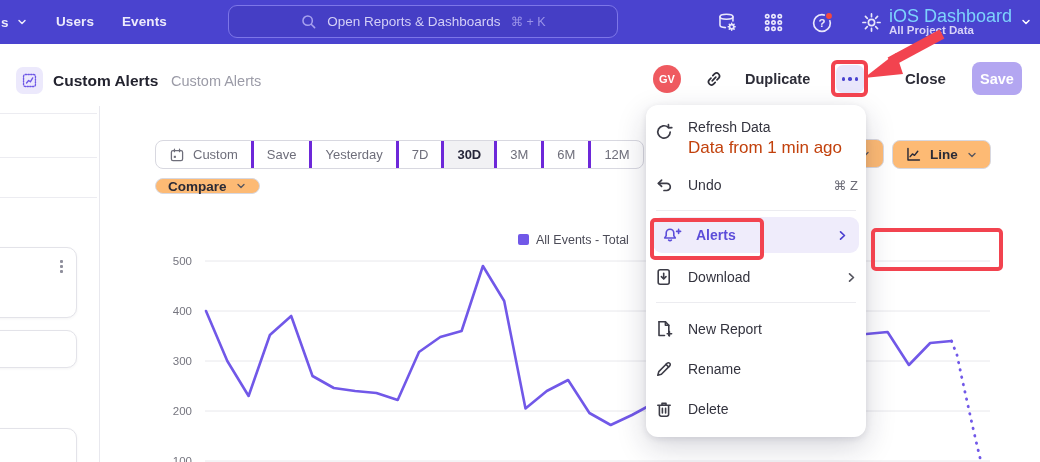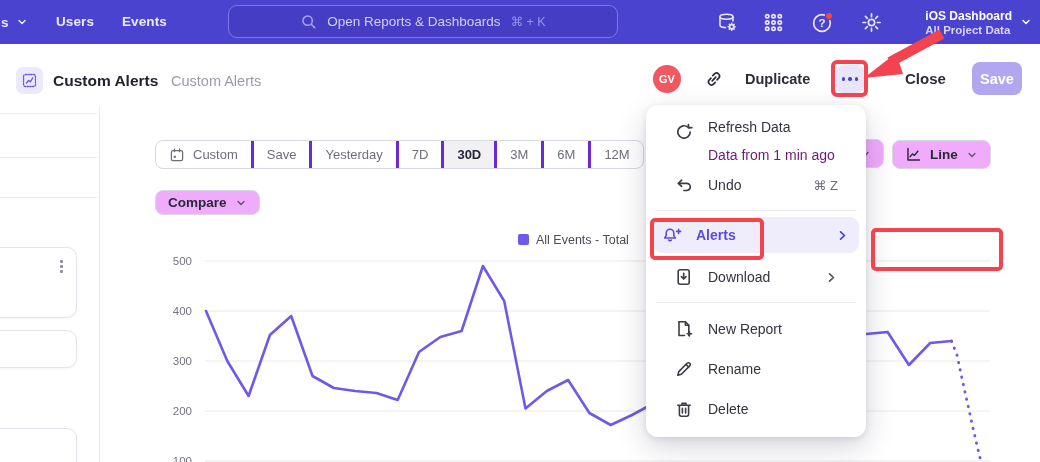--- a/index.html
+++ b/index.html
@@ -12,21 +12,21 @@
   .nav-item { color:#eceafb; font-size:13.5px; font-weight:700; letter-spacing:.1px; cursor:pointer; }
   .nav-partial { position:absolute; left:1px; top:0; height:44px; display:flex; align-items:center; gap:7px; color:#eceafb; font-size:13.5px; font-weight:700; }
   .nav-users { position:absolute; left:56px; top:14px; }
   .nav-events { position:absolute; left:122px; top:14px; }
   .searchbar { position:absolute; left:228px; top:5px; width:390px; height:33px; background:#453ec5; border:1px solid #7d76e8; border-radius:9px; display:flex; align-items:center; justify-content:center; gap:10px; cursor:text; }
   .searchbar .ph { color:#d3cff7; font-size:13.5px; }
   .searchbar .kbd { color:#9b94e9; font-size:12.5px; }
   .nav-ico { position:absolute; top:11px; width:23px; height:23px; color:#e9e7fb; cursor:pointer; }
   .nav-ico svg { width:100%; height:100%; }
   .proj { position:absolute; right:8px; top:4px; height:36px; display:flex; align-items:center; gap:8px; cursor:pointer; }
-  .proj .pn { color:#ffffff; font-size:12px; font-weight:700; line-height:16px; }
+  .proj .pn { color:#7dd3fc; font-size:18px; font-weight:400; line-height:16px; }
   .proj .ps { color:#d7d3f8; font-size:11.5px; font-weight:700; line-height:13px; }
   .chev { width:12px; height:12px; }
 
   
   .header { position:absolute; left:0; top:44px; width:1040px; height:62px; background:#fff; }
   .report-icon { position:absolute; left:16px; top:23px; width:27px; height:27px; border-radius:7px; background:#ece9fc; color:#6d57e6; display:flex; align-items:center; justify-content:center; }
   .report-icon svg { width:17px; height:17px; }
   .h-title { position:absolute; left:53px; top:28px; font-size:15.5px; font-weight:700; color:#23232f; }
   .h-sub { position:absolute; left:171px; top:29px; font-size:14.5px; color:#9b9ba7; }
   .avatar { position:absolute; left:653px; top:21px; width:28px; height:28px; border-radius:50%; background:#ef5a60; color:#fff; font-size:11px; font-weight:700; display:flex; align-items:center; justify-content:center; cursor:pointer; }
@@ -46,38 +46,38 @@
   .kebab i { width:3px; height:3px; background:#8f8f9c; border-radius:1px; }
 
   
   .main { position:absolute; left:100px; top:106px; width:940px; height:356px; background:#fff; }
   .chart-svg { position:absolute; left:0; top:0; width:940px; height:356px; }
   .seg { position:absolute; left:55px; top:34px; height:29px; display:flex; align-items:stretch; border:1px solid #d8d8e0; border-radius:8px; background:#fff; overflow:hidden; }
   .seg .s { display:flex; align-items:center; gap:8px; padding:0 13px; font-size:13px; color:#6e6e7a; border-right:3px solid #6d28d9; cursor:pointer; white-space:nowrap; }
   .seg .s:last-child { border-right:none; }
   .seg .s.sel { background:#f1f1f4; color:#26263a; font-weight:700; }
   .seg .cal { width:16px; height:16px; color:#6e6e7a; }
-  .pill-btn { position:absolute; height:29px; border:1px solid #d8d8e0; border-radius:8px; background:#f0abfc; display:flex; align-items:center; gap:8px; padding:0 12px; font-size:13.5px; font-weight:700; color:#2a2a36; cursor:pointer; }
-  .compare-btn { left:55px; top:84px; height:25px; }
+  .pill-btn { position:absolute; height:29px; border:1px solid #d8d8e0; border-radius:8px; background:#fdba74; display:flex; align-items:center; gap:8px; padding:0 12px; font-size:13.5px; font-weight:700; color:#2a2a36; cursor:pointer; }
+  .compare-btn { left:55px; top:72px; height:16px; }
   .hidden-dd { left:690px; top:33px; width:94px; justify-content:flex-end; z-index:5; }
   .line-btn { left:792px; top:34px; }
   .pill-btn svg.ic { width:17px; height:17px; }
   .pill-btn .chev { color:#55555f; }
 
   
   .menu { position:absolute; left:646px; top:105px; width:220px; background:#fff; border-radius:12px; box-shadow:0 2px 6px rgba(30,30,60,.10), 0 10px 30px rgba(30,30,60,.18); z-index:50; padding:8px 0; }
-  .mi { display:flex; align-items:center; gap:14px; padding:0 28px; height:40px; cursor:pointer; color:#33333e; font-size:14px; }
+  .mi { display:flex; align-items:center; gap:14px; padding:0 8px; height:40px; cursor:pointer; color:#33333e; font-size:14px; }
   .mi .mic { width:20px; height:20px; flex:none; color:#3c3c47; }
   .mi .mic svg { width:20px; height:20px; }
   .mi .grow { flex:1; }
   .mi .mshort { color:#6d6d78; font-size:13px; }
   .mi .mchev { width:13px; height:13px; color:#55555f; }
   .mi-refresh { height:48px; align-items:flex-start; padding-top:6px; }
   .mi-refresh .mic { margin-top:3px; }
-  .msub { color:#701a75; font-size:14px; margin-top:12px; }
+  .msub { color:#c2410c; font-size:17px; margin-top:3px; }
   .mdiv { height:1px; background:#ececf0; margin:5px 10px; }
   .mi-alerts { margin:6px 7px 0; height:36px; border-radius:9px; background:#efecfb; color:#5b4cd9; font-weight:700; padding:0 10px 0 9px; }
   .mi-alerts .mic { color:#5b4cd9; }
   .mi-alerts .mchev { color:#4a3fd0; }
   .mi-download { margin-top:4px; }
   .mi-undo { margin-top:4px; }
   .mi-new { margin-top:6px; }
 
   
   .submenu { position:absolute; left:868px; top:224px; width:145px; background:#fff; border-radius:11px; box-shadow:0 2px 6px rgba(30,30,60,.10), 0 10px 30px rgba(30,30,60,.18); z-index:55; padding:6px 0; }

